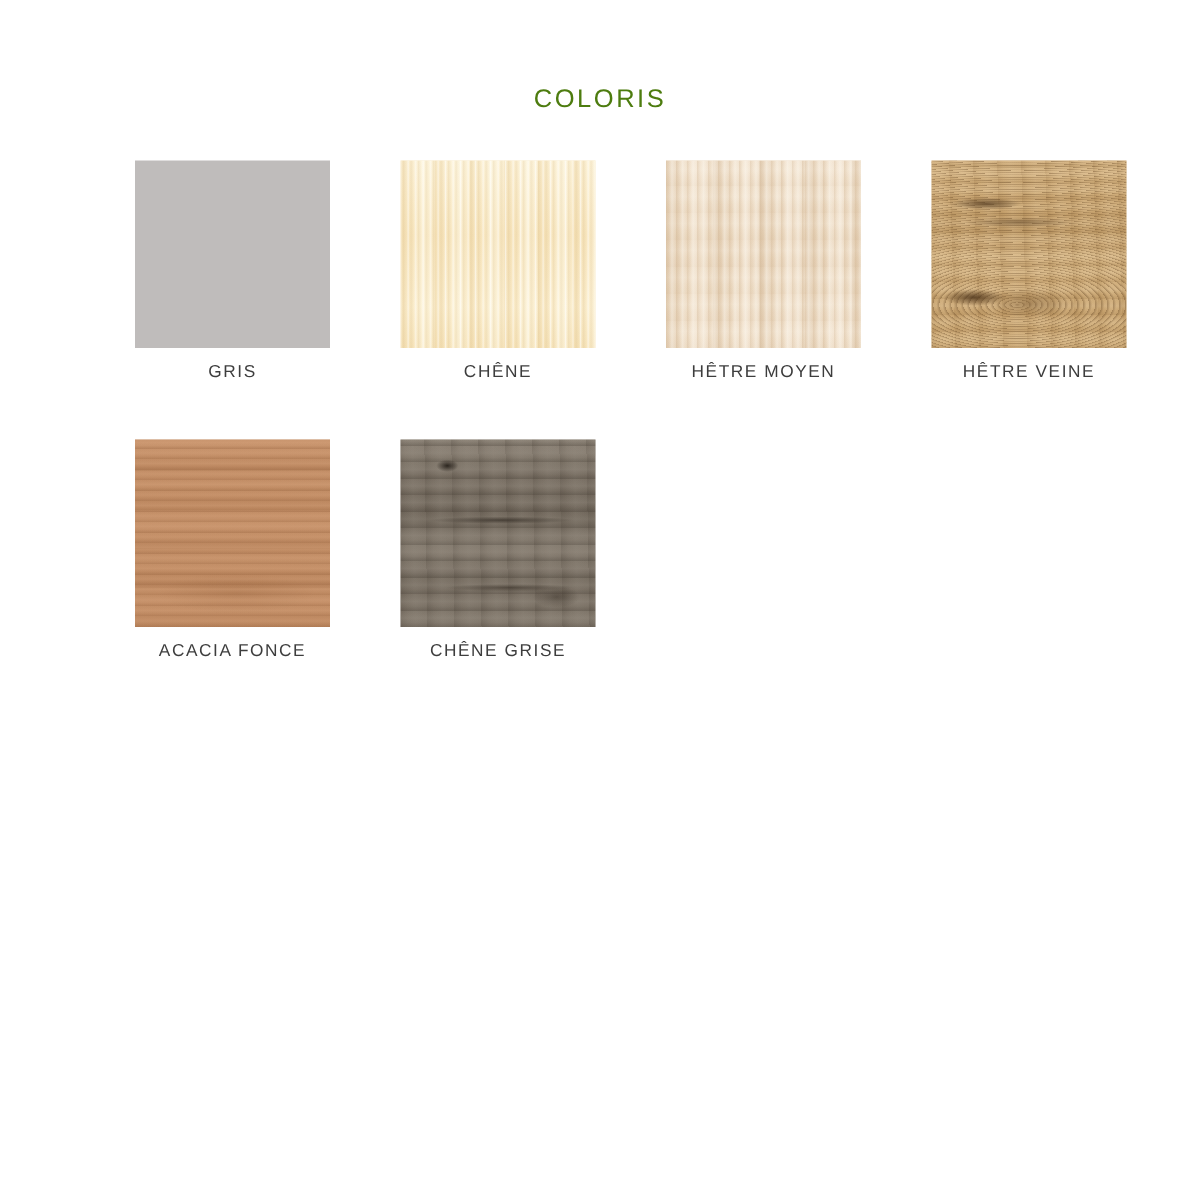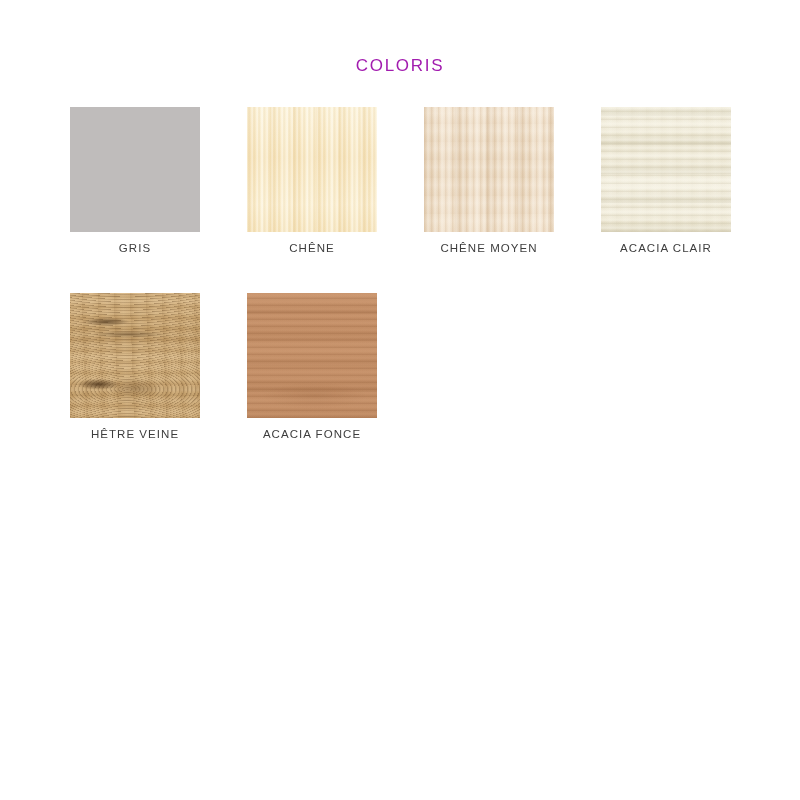--- a/index.html
+++ b/index.html
@@ -24,38 +24,39 @@
 
   
   .coloris-title {
     position: absolute;
     top: 56px;
     left: 0;
     width: 800px;
     text-align: center;
     font-size: 17px;
     letter-spacing: 1.7px;
-    color: #a21caf;
+    color: #4d7c0f;
     font-weight: 400;
   }
 
   
   .swatch-grid {
     position: absolute;
     top: 107px;
     left: 70px;
     width: 680px;
     display: grid;
     grid-template-columns: repeat(4, 130px);
     column-gap: 47px;
     row-gap: 38px;
   }
 
   .swatch-cell {
     width: 130px;
+    margin-left: 20px;
   }
 
   .swatch-chip {
     width: 130px;
     height: 125px;
     position: relative;
     overflow: hidden;
     background: #cccccc;
   }
 
@@ -268,39 +269,39 @@
       <div class="swatch-chip mat-hetre">
         <div class="grain"></div>
       </div>
       <div class="swatch-label">CHÊNE</div>
     </div>
 
     <div class="swatch-cell">
       <div class="swatch-chip mat-chene-moyen">
         <div class="grain"></div>
       </div>
-      <div class="swatch-label">CHÊNE MOYEN</div>
-    </div>
-
-    <div class="swatch-cell">
-      <div class="swatch-chip mat-acacia-clair">
-        <div class="grain"></div>
-      </div>
-      <div class="swatch-label">ACACIA CLAIR</div>
-    </div>
+      <div class="swatch-label">HÊTRE MOYEN</div>
+    </div>
+
 
     <div class="swatch-cell">
       <div class="swatch-chip mat-chene-veine">
         <div class="grain"></div>
       </div>
       <div class="swatch-label">HÊTRE VEINE</div>
     </div>
 
     <div class="swatch-cell">
       <div class="swatch-chip mat-acacia-fonce">
         <div class="grain"></div>
       </div>
       <div class="swatch-label">ACACIA FONCE</div>
     </div>
 
+    <div class="swatch-cell">
+      <div class="swatch-chip mat-chene-grise">
+        <div class="grain"></div>
+      </div>
+      <div class="swatch-label">CHÊNE GRISE</div>
+    </div>
 
   </div>
 </div>
 
 </body></html>

